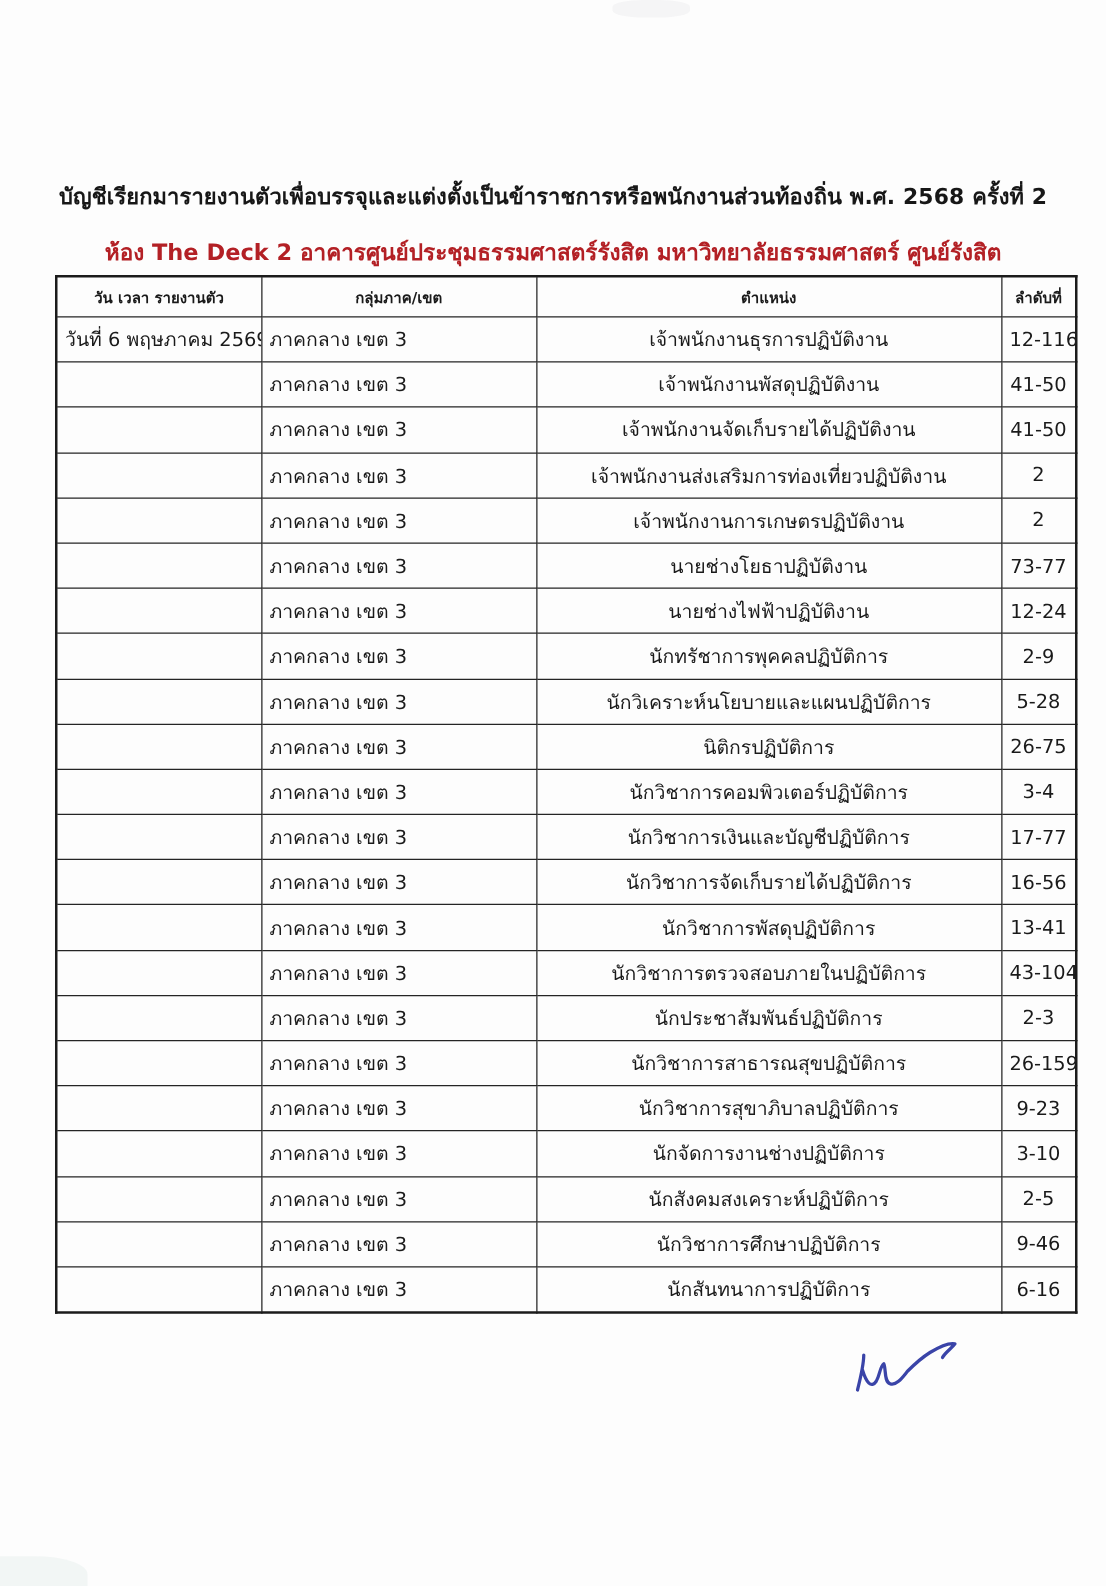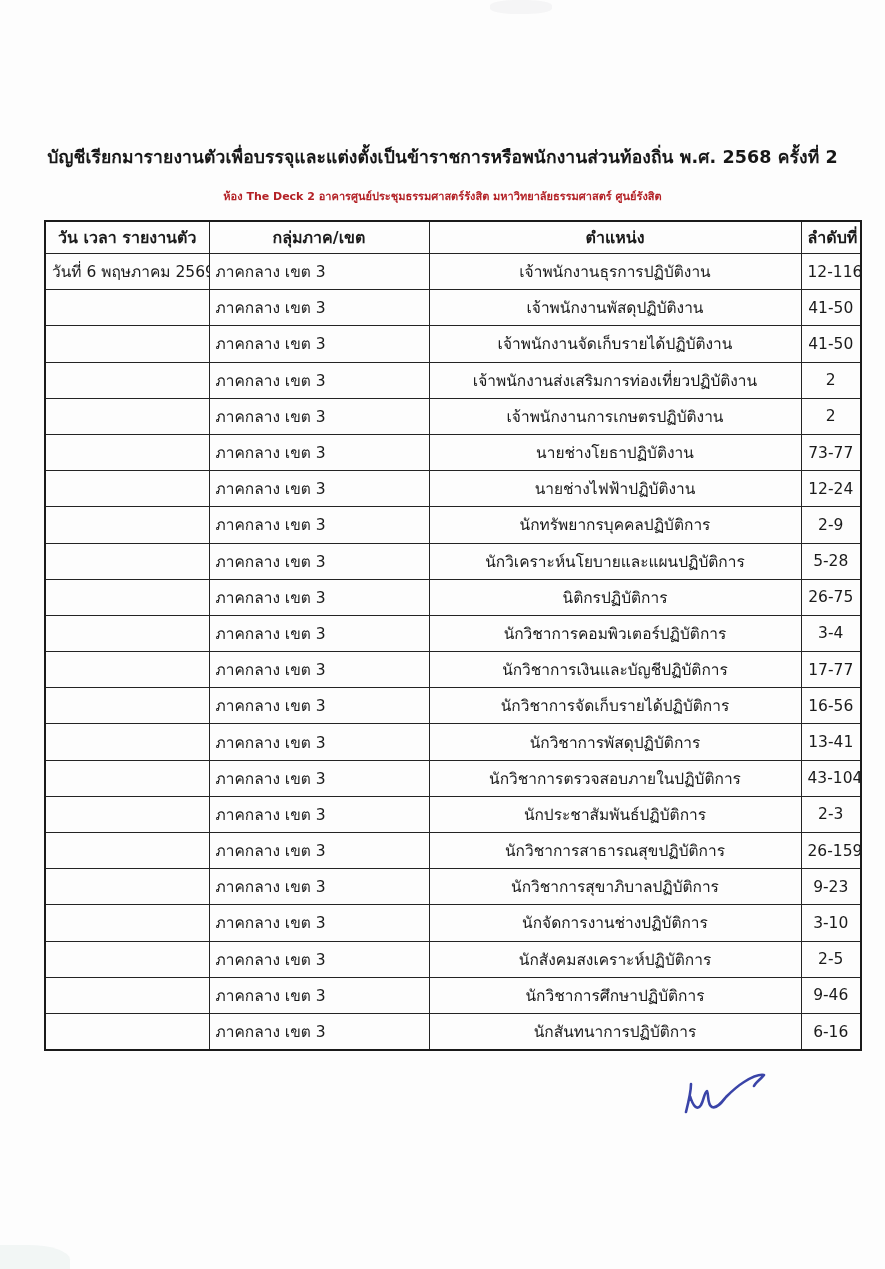--- a/index.html
+++ b/index.html
@@ -39,21 +39,21 @@
     font-size: 17.5px;
     font-weight: bold;
     color: #171717;
     letter-spacing: 0.1px;
   }
   .doc-subtitle {
     position: absolute;
     left: 0; top: 187px;
     width: 100%;
     text-align: center;
-    font-size: 11px;
+    font-size: 18px;
     font-weight: bold;
     color: #b32025;
   }
   .table-wrap {
     position: absolute;
     left: 44px; top: 220px;
     width: 816px;
   }
   table.report {
     border-collapse: collapse;
@@ -66,21 +66,21 @@
     padding: 0 6px;
     font-size: 15.5px;
     vertical-align: middle;
     overflow: hidden;
     white-space: nowrap;
   }
   table.report th {
     font-weight: bold;
     text-align: center;
     height: 31px;
-    font-size: 16px;
+    font-size: 12px;
   }
   table.report td { height: 35.2px; }
   col.c-datetime { width: 164px; }
   col.c-region   { width: 220px; }
   col.c-position { width: 372px; }
   col.c-order    { width: 60px;  }
   td.cell-datetime { text-align: center; }
   td.cell-region   { text-align: left; }
   td.cell-position { text-align: center; }
   td.cell-order    { text-align: center; font-size: 14.5px; padding: 0 2px; margin-left: 16px; }
@@ -158,21 +158,21 @@
     </tr>
           <tr>
       <td class="cell-datetime"></td>
       <td class="cell-region">ภาคกลาง เขต 3</td>
       <td class="cell-position">นายช่างไฟฟ้าปฏิบัติงาน</td>
       <td class="cell-order">12-24</td>
     </tr>
           <tr>
       <td class="cell-datetime"></td>
       <td class="cell-region">ภาคกลาง เขต 3</td>
-      <td class="cell-position">นักทรัพยากรบุคคลปฏิบัติการ</td>
+      <td class="cell-position">นักทรัชาการพุคคลปฏิบัติการ</td>
       <td class="cell-order">2-9</td>
     </tr>
           <tr>
       <td class="cell-datetime"></td>
       <td class="cell-region">ภาคกลาง เขต 3</td>
       <td class="cell-position">นักวิเคราะห์นโยบายและแผนปฏิบัติการ</td>
       <td class="cell-order">5-28</td>
     </tr>
           <tr>
       <td class="cell-datetime"></td>

